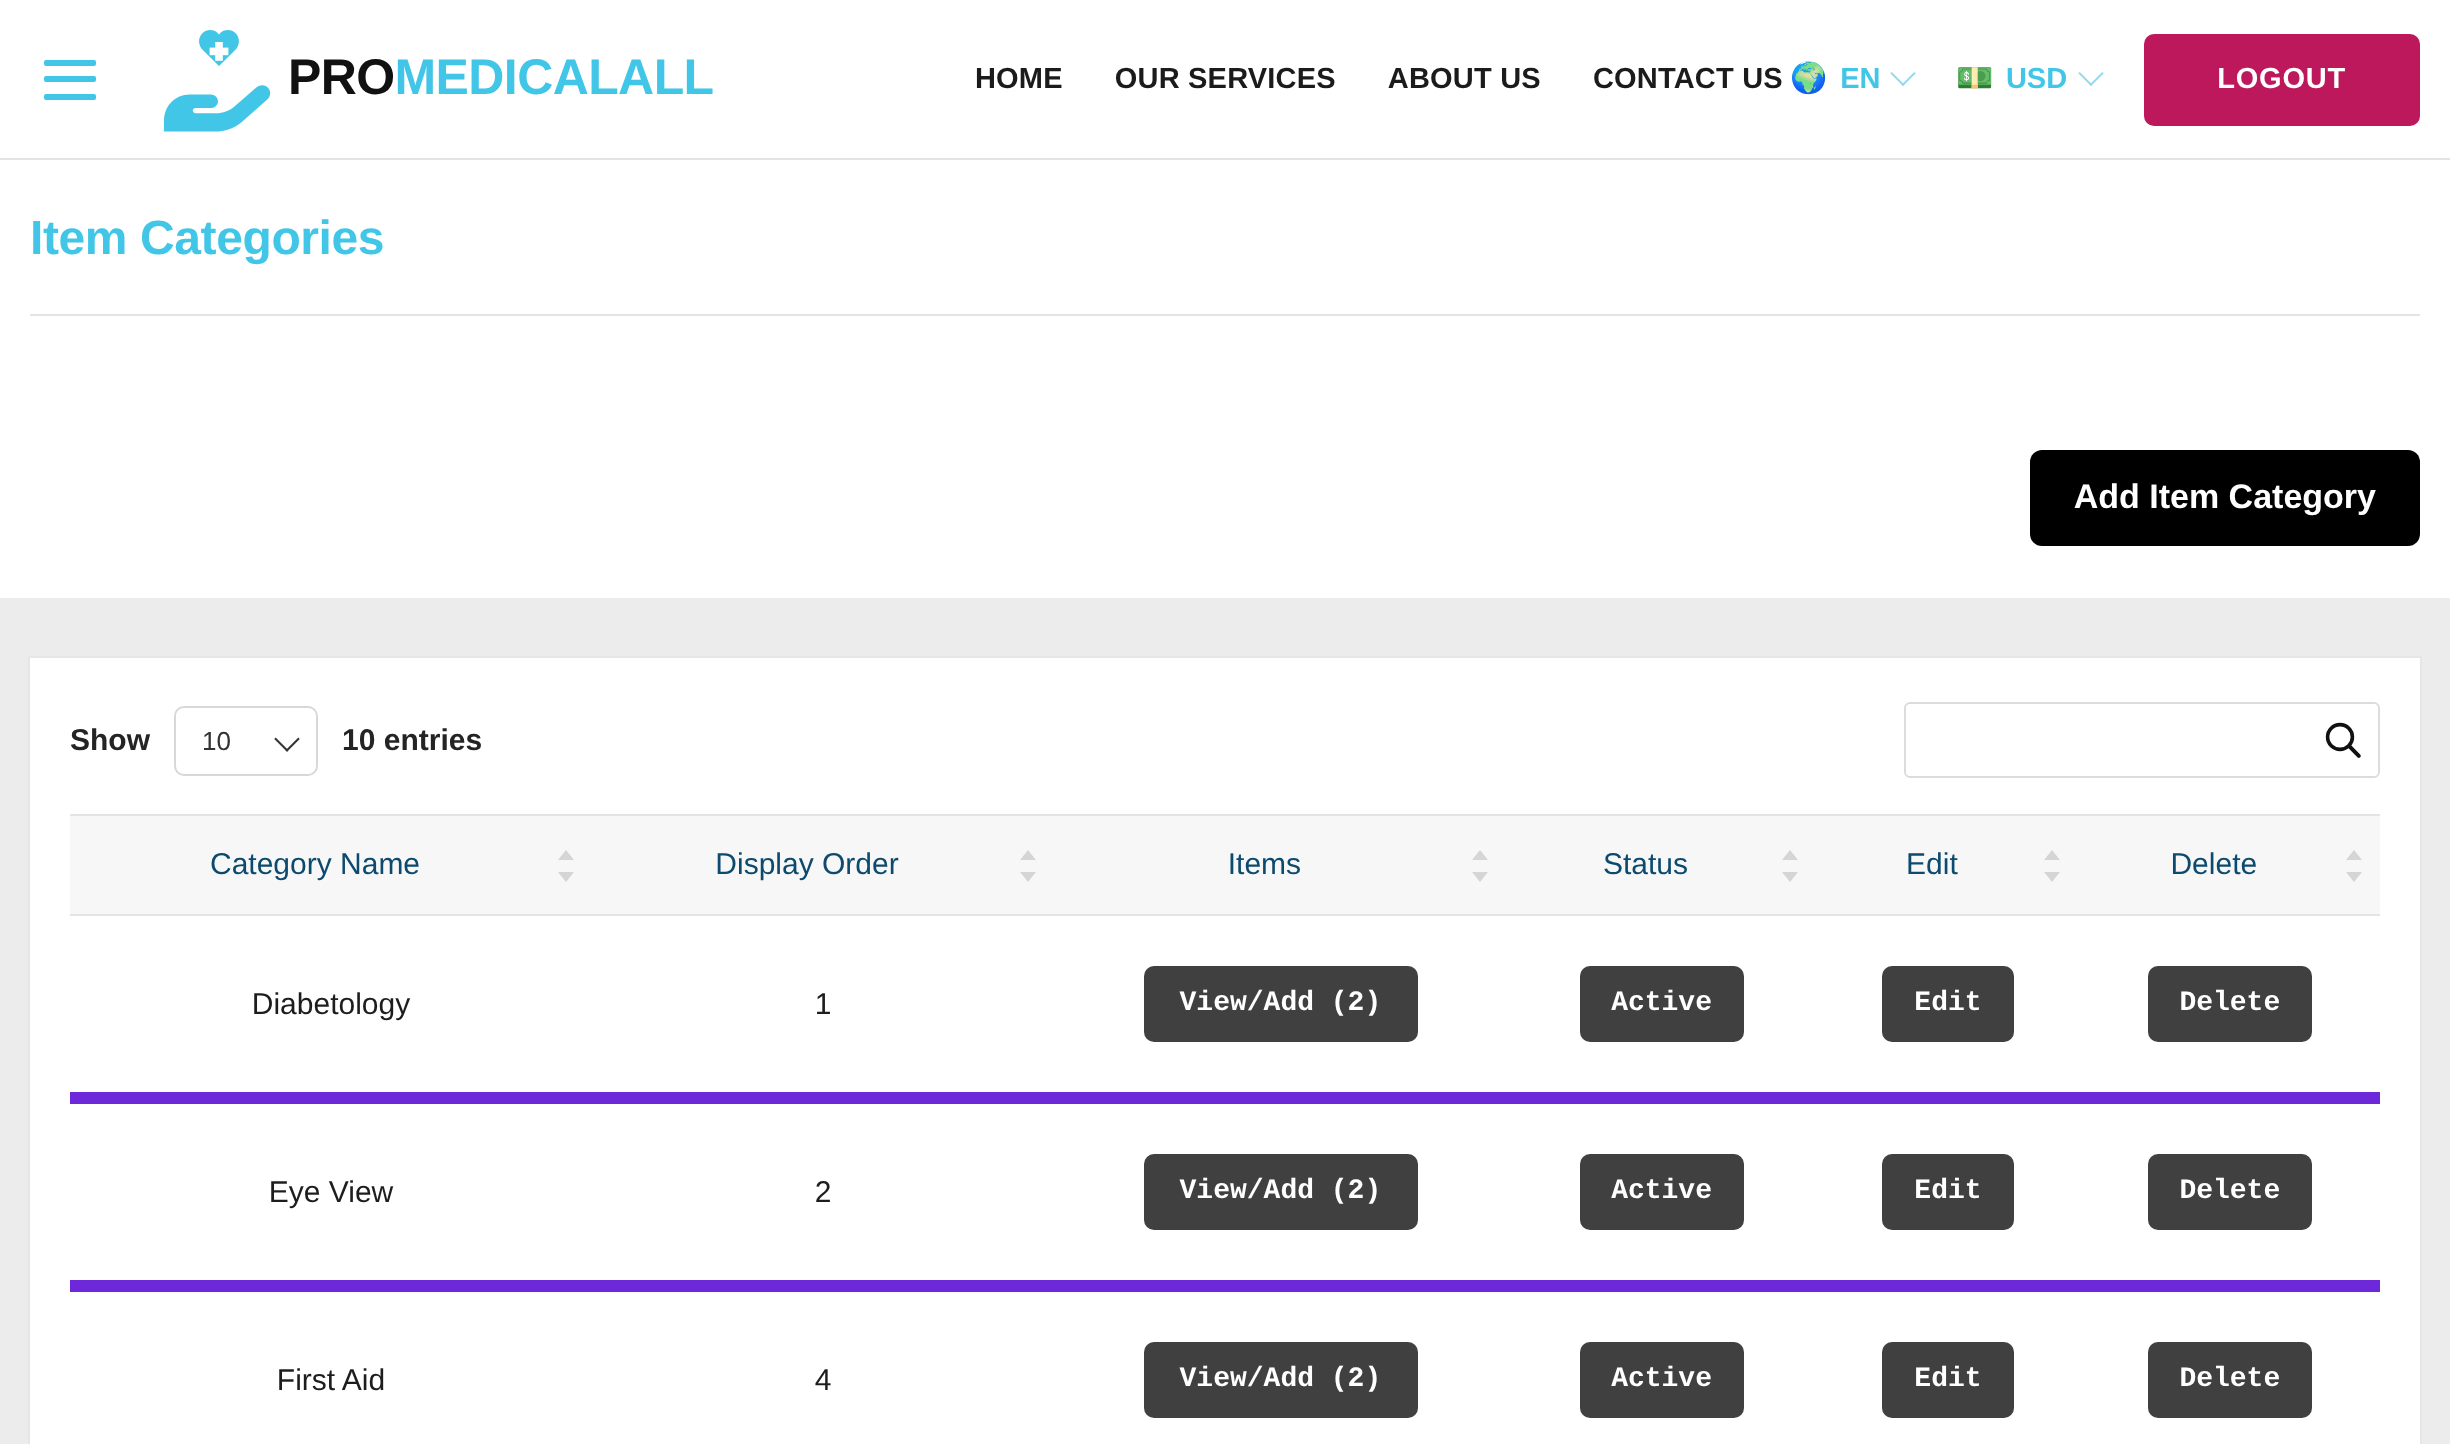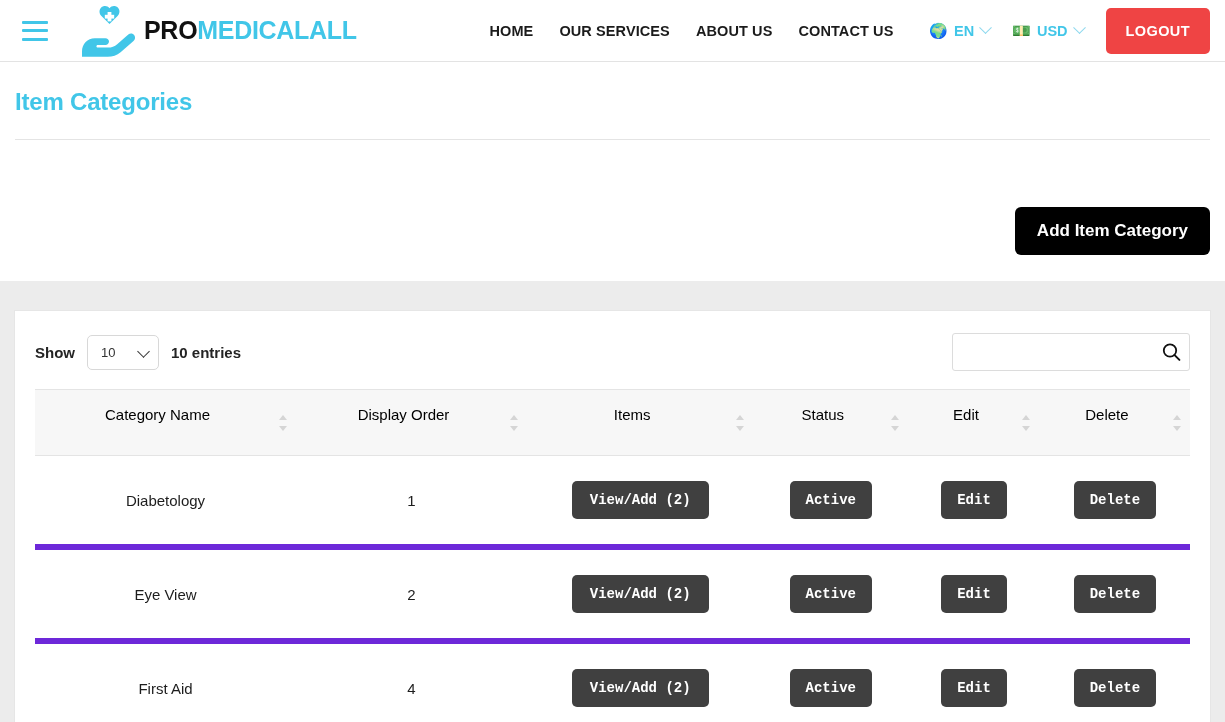--- a/index.html
+++ b/index.html
@@ -8,21 +8,21 @@
     width: 1225px;
     height: 722px;
     overflow: hidden;
     background: #ffffff;
     font-family: "Liberation Sans", sans-serif;
     -webkit-font-smoothing: antialiased;
   }
 
   
   .navbar {
-    height: 62px;
+    height: 80px;
     background: #ffffff;
     border-bottom: 1px solid #e3e3e3;
     display: flex;
     align-items: center;
     padding: 0 15px 0 22px;
     position: relative;
   }
 
   .hamburger {
     width: 26px;
@@ -70,21 +70,21 @@
     font-size: 14.5px;
     font-weight: bold;
     color: #1b1b1b;
     letter-spacing: 0.1px;
     text-decoration: none;
     padding: 0 0 0 0;
     margin-right: 26px;
     white-space: nowrap;
     cursor: pointer;
   }
-  .nav-link:last-of-type { margin-right: 36px; }
+  .nav-link:last-of-type { margin-right: 4px; }
 
   .selector {
     display: flex;
     align-items: center;
     font-size: 14.5px;
     font-weight: bold;
     color: #41c6e8;
     margin-right: 22px;
     cursor: pointer;
     white-space: nowrap;
@@ -92,28 +92,28 @@
   .selector .flag { font-size: 15px; margin-right: 6px; line-height: 1; }
   .selector .caret {
     margin-left: 7px;
     width: 9px; height: 9px;
     border-right: 1.6px solid #8fd9ee;
     border-bottom: 1.6px solid #8fd9ee;
     transform: rotate(45deg) translate(-2px, -2px);
   }
 
   .logout-btn {
-    background: #ef4444;
+    background: #be185d;
     color: #ffffff;
     font-size: 14.5px;
     font-weight: bold;
     letter-spacing: 0.4px;
     border: none;
     border-radius: 5px;
-    padding: 15px 20px;
+    padding: 15px 37px;
     cursor: pointer;
     font-family: inherit;
     white-space: nowrap;
   }
 
   
   .page-head {
     background: #ffffff;
     padding: 26px 15px 0 15px;
   }
@@ -238,22 +238,22 @@
     width: 100%;
     border-collapse: collapse;
     table-layout: fixed;
   }
   table.dt thead th {
     background: #f7f7f7;
     border-top: 1px solid #e4e4e4;
     border-bottom: 1px solid #e4e4e4;
     font-size: 15px;
     font-weight: normal;
-    color: #000000;
-    padding: 16px 26px 32px 10px;
+    color: #0c4a6e;
+    padding: 16px 26px 16px 10px;
     text-align: center;
     position: relative;
     cursor: pointer;
     white-space: nowrap;
   }
   th.col-name   { width: 22.6%; }
   th.col-order  { width: 20.0%; }
   th.col-items  { width: 19.6%; }
   th.col-status { width: 13.4%; }
   th.col-edit   { width: 11.4%; }

